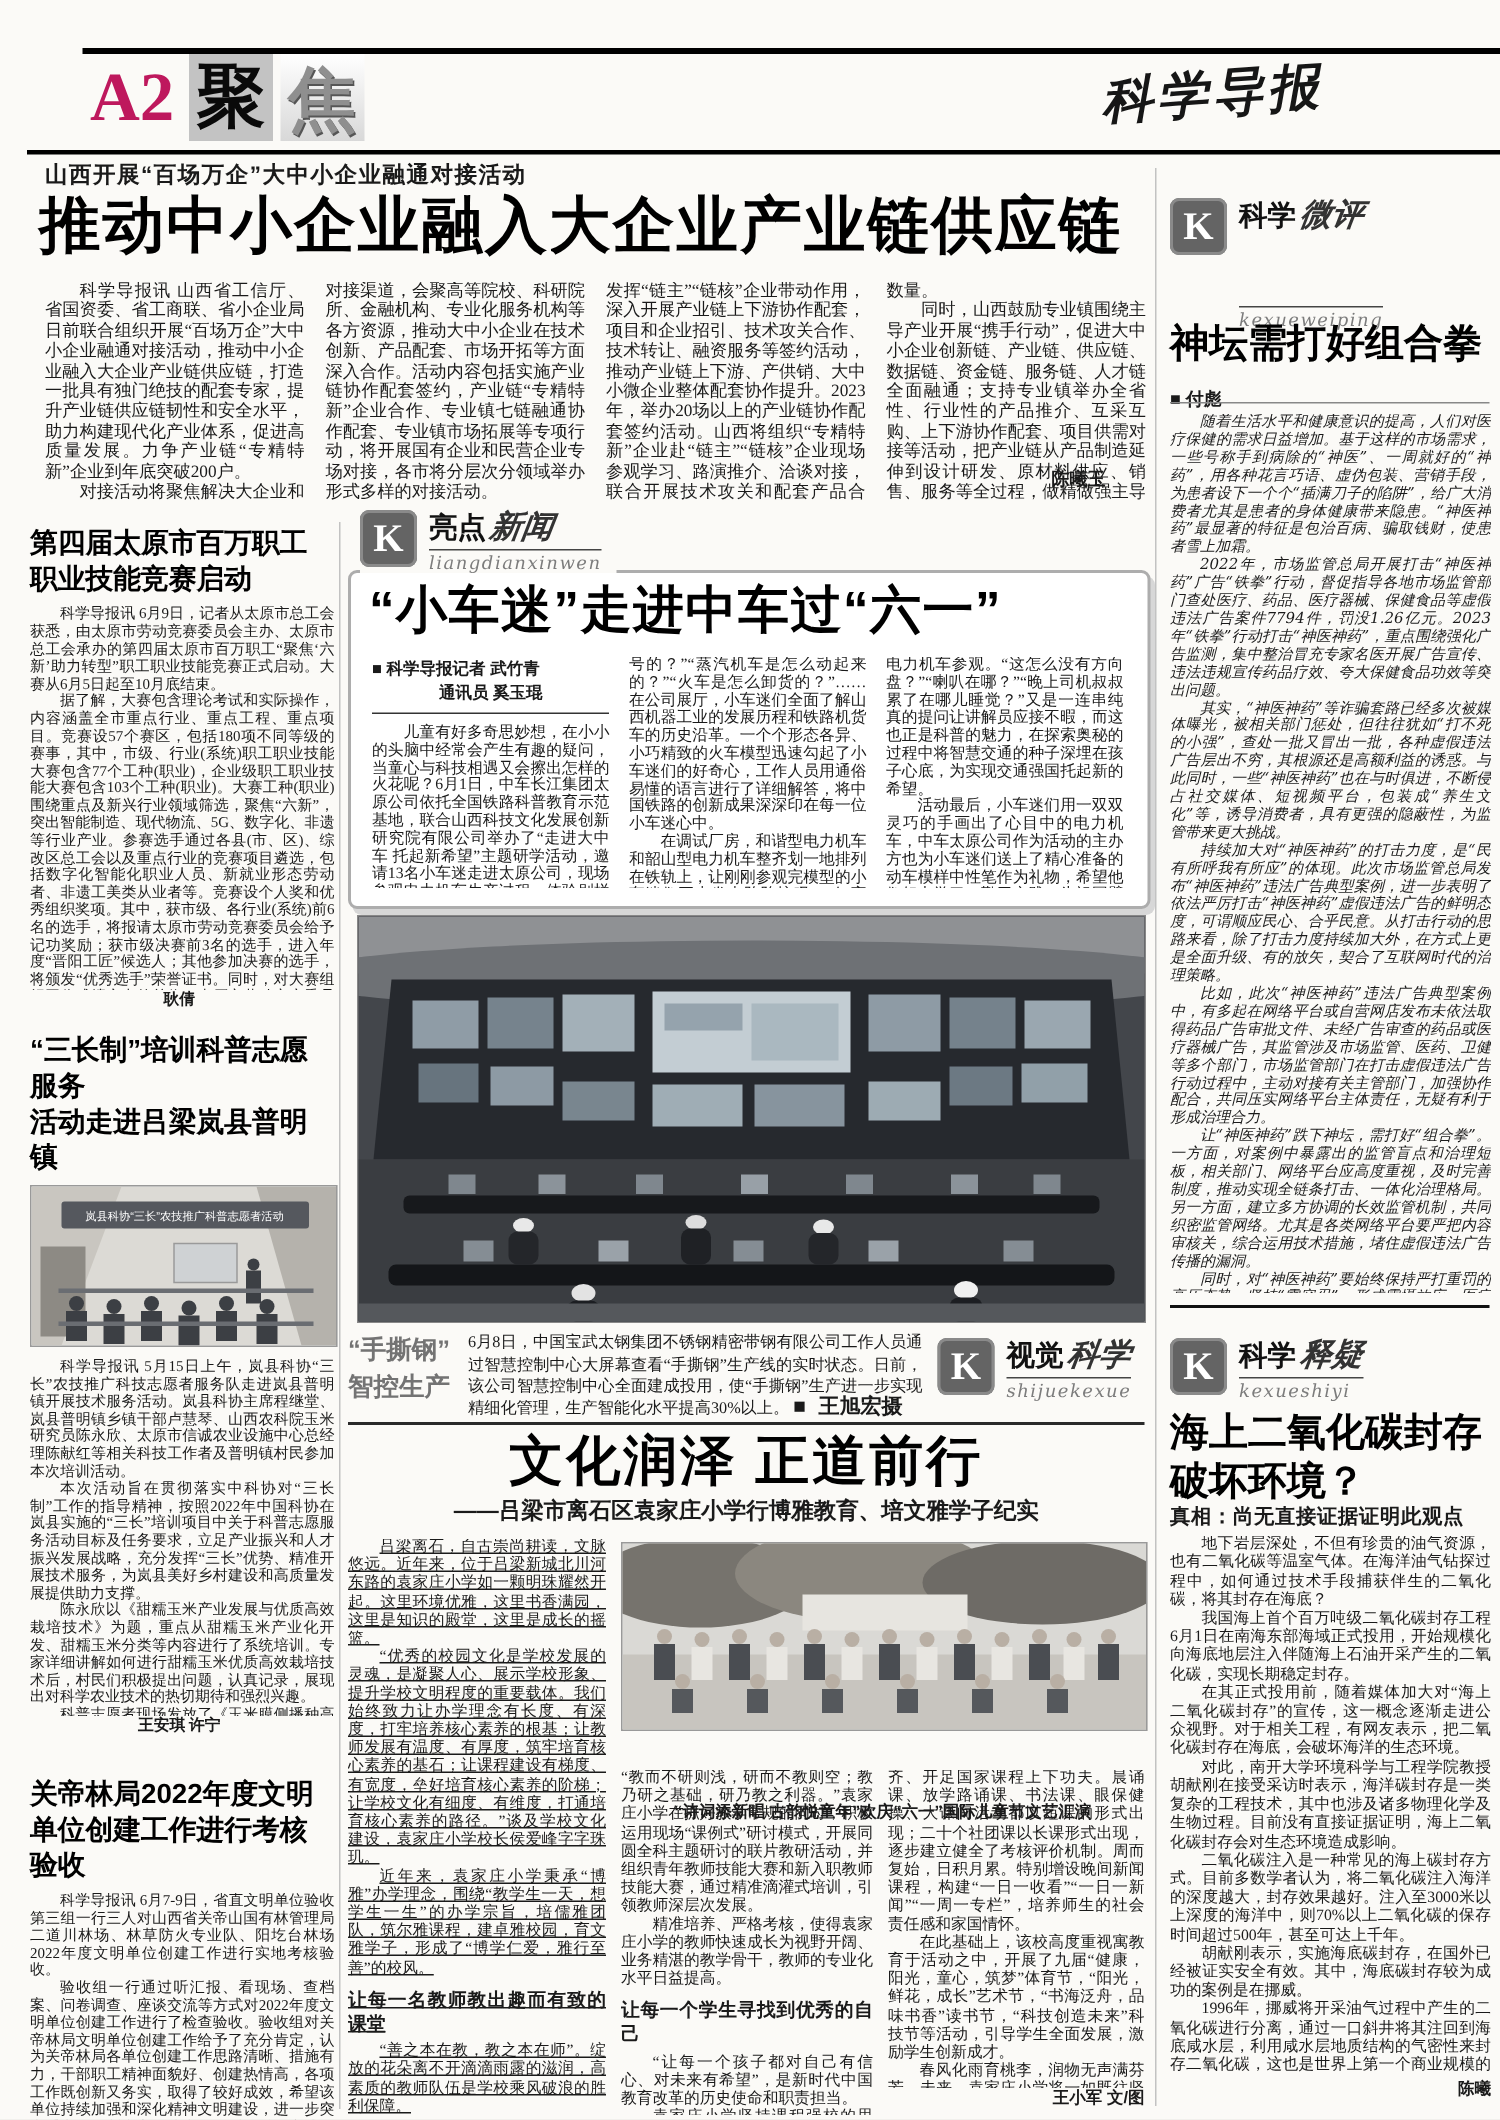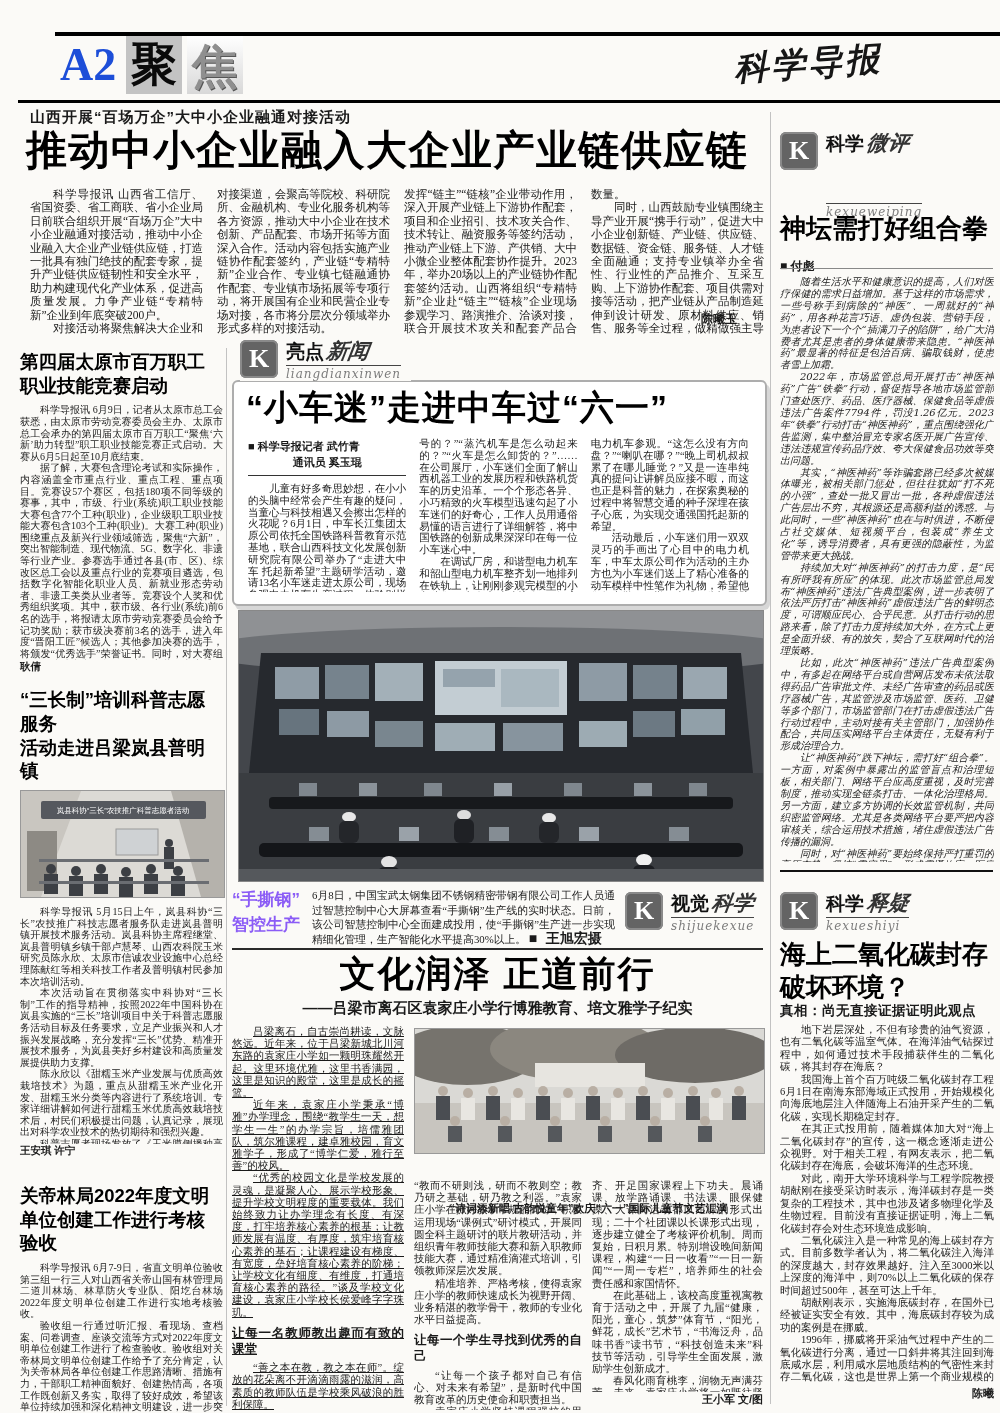--- a/index.html
+++ b/index.html
@@ -5,21 +5,21 @@
   html,body{margin:0;padding:0;background:#e9e7e3;}
   .page{position:relative;width:1000px;height:1413px;margin:0 auto;background:#fbfaf7;color:#1a1a1a;
         font-family:"Liberation Serif",serif;overflow:hidden;}
   p{margin:0;}
   .ind{text-indent:2em;}
   .jus{text-align:justify;}
 
   
   .rule-top{position:absolute;left:55px;right:0;top:32px;height:4px;background:#000;}
   .rule-bottom{position:absolute;left:18px;right:0;top:100px;height:3px;background:#000;}
-  .page-label{position:absolute;left:60px;top:42px;font:700 46px/1 "Liberation Serif",serif;color:#1d4ed8;}
+  .page-label{position:absolute;left:60px;top:42px;font:700 46px/1 "Liberation Serif",serif;color:#be185d;}
   .focus{position:absolute;left:126px;top:36px;display:flex;}
   .focus .f1{width:56px;height:58px;background:#c3c3c3;color:#0a0a0a;font:900 46px/58px "Liberation Serif",serif;text-align:center;}
   .focus .f2{width:56px;height:58px;margin-left:5px;background:linear-gradient(#fff,#d8d8d8);color:#8f8f8f;
              font:900 46px/62px "Liberation Serif",serif;text-align:center;text-shadow:1px 1px 0 #555;}
   .masthead{position:absolute;left:734px;top:46px;font:700 34px/1 "DejaVu Serif",serif;font-style:italic;
             transform:rotate(-4deg);letter-spacing:3px;color:#161616;}
   .pubinfo{position:absolute;left:854px;top:44px;font:400 11px/17px "Liberation Sans",sans-serif;color:#1d1d1d;}
 
   
   .kicker{position:absolute;left:30px;top:109px;font:600 15px/1 "Liberation Sans",sans-serif;letter-spacing:1px;}
@@ -31,21 +31,21 @@
   .lead-author{position:absolute;left:645px;top:313px;width:92px;text-align:right;font:700 12px/1 "Liberation Serif",serif;}
 
   
   .vrule1{position:absolute;left:226px;top:348px;width:1px;height:1058px;background:#c2c2c2;}
   .vrule2{position:absolute;left:770px;top:112px;width:1px;height:1292px;background:#c2c2c2;}
 
   
   .leftcol{position:absolute;left:20px;top:350px;width:203px;}
   .l-art h3{font:800 18.5px/1.28 "Liberation Sans",sans-serif;margin:0 0 7px;color:#000;}
   .l-body{font:10px/11.6px "Liberation Serif",serif;text-align:justify;overflow:hidden;}
-  .l-author{text-align:left;font:700 10.5px/14px "Liberation Serif",serif;padding-right:4px;}
+  .l-author{text-align:center;font:700 10.5px/14px "Liberation Serif",serif;padding-right:4px;}
   .a1 .l-body{height:256px;}
   .a2{margin-top:14px;}
   .a2 .l-body{height:238px;}
   .a3{margin-top:26px;}
   .a3 .l-body{height:188px;}
   .l-photo{display:block;width:203px;height:106px;margin:3px 0 8px;border:1px solid #999;background:#ddd;}
 
   
   .kx-head{display:flex;gap:8px;align-items:flex-start;}
   .k-badge{width:38px;height:38px;background:#646464;border-radius:6px;color:#fff;flex:0 0 38px;
@@ -64,21 +64,21 @@
   .spot-cols{position:absolute;left:248px;top:438px;width:501px;height:154px;display:flex;gap:13px;
              font:10.5px/11.8px "Liberation Serif",serif;overflow:hidden;z-index:2;}
   .spot-cols .col{flex:1;}
   .byline{font:700 11px/16px "Liberation Sans",sans-serif;border-bottom:1px solid #333;
           padding-bottom:5px;margin-bottom:7px;text-align:left;}
   .byline .b2{display:block;text-align:center;}
 
   
   .photoA{position:absolute;left:238px;top:610px;width:524px;height:270px;border:1px solid #888;background:#3c3f44;}
   .cap-row{position:absolute;left:232px;top:888px;width:531px;display:flex;gap:10px;align-items:flex-start;}
-  .cap-label{font:800 17px/1.45 "Liberation Sans",sans-serif;width:70px;flex:0 0 70px;color:#8b5cf6;}
+  .cap-label{font:800 17px/1.45 "Liberation Sans",sans-serif;width:70px;flex:0 0 70px;color:#737373;}
   .cap-text{flex:1;font:10.8px/14.5px "Liberation Serif",serif;text-align:justify;}
   .cap-text b{font-family:Liberation Mono, monospace;font-size:14px;white-space:nowrap;}
   .visual-head{flex:0 0 138px;margin-top:4px;}
   .mid-rule{position:absolute;left:232px;top:948px;width:531px;height:2px;background:#2a2a2a;}
 
   
   .cult-title{position:absolute;left:232px;top:956px;width:531px;text-align:center;
               font:900 36px/1 "Liberation Sans",sans-serif;letter-spacing:2px;color:#000;}
   .cult-sub{position:absolute;left:232px;top:1000px;width:531px;text-align:center;
             font:700 15px/1 "Liberation Sans",sans-serif;}
@@ -319,22 +319,22 @@
       </span>
     </div>
   </div>
   <div class="mid-rule"></div>
 
   <div class="cult-title">文化润泽 正道前行</div>
   <div class="cult-sub">——吕梁市离石区袁家庄小学行博雅教育、培文雅学子纪实</div>
 
   <div class="cult-col cult-c1">
     <p class="ind">吕梁离石，自古崇尚耕读，文脉悠远。近年来，位于吕梁新城北川河东路的袁家庄小学如一颗明珠耀然开起。这里环境优雅，这里书香满园，这里是知识的殿堂，这里是成长的摇篮。</p>
+    <p class="ind">“优秀的校园文化是学校发展的灵魂，是凝聚人心、展示学校形象、提升学校文明程度的重要载体。我们始终致力让办学理念有长度、有深度，打牢培养核心素养的根基；让教师发展有温度、有厚度，筑牢培育核心素养的基石；让课程建设有梯度、有宽度，垒好培育核心素养的阶梯；让学校文化有细度、有维度，打通培育核心素养的路径。”谈及学校文化建设，袁家庄小学校长侯爱峰字字珠玑。</p>
     <p class="ind">近年来，袁家庄小学秉承“博雅”办学理念，围绕“教学生一天，想学生一生”的办学宗旨，培儒雅团队，筑尔雅课程，建卓雅校园，育文雅学子，形成了“博学仁爱，雅行至善”的校风。</p>
-    <p class="ind">“优秀的校园文化是学校发展的灵魂，是凝聚人心、展示学校形象、提升学校文明程度的重要载体。我们始终致力让办学理念有长度、有深度，打牢培养核心素养的根基；让教师发展有温度、有厚度，筑牢培育核心素养的基石；让课程建设有梯度、有宽度，垒好培育核心素养的阶梯；让学校文化有细度、有维度，打通培育核心素养的路径。”谈及学校文化建设，袁家庄小学校长侯爱峰字字珠玑。</p>
     <p class="sub-head">让每一名教师教出趣而有致的课堂</p>
     <p class="ind">“善之本在教，教之本在师”。绽放的花朵离不开滴滴雨露的滋润，高素质的教师队伍是学校乘风破浪的胜利保障。</p>
 
   </div>
 
   <svg class="photoC" viewBox="0 0 349 124" xmlns="http://www.w3.org/2000/svg" preserveAspectRatio="none">
     <rect width="349" height="124" fill="#dad9d5"></rect>
     <ellipse cx="52" cy="26" rx="72" ry="30" fill="#76736d"></ellipse>
     <ellipse cx="160" cy="20" rx="85" ry="32" fill="#8b877f"></ellipse>
     <ellipse cx="280" cy="26" rx="80" ry="28" fill="#6e6b66"></ellipse>

